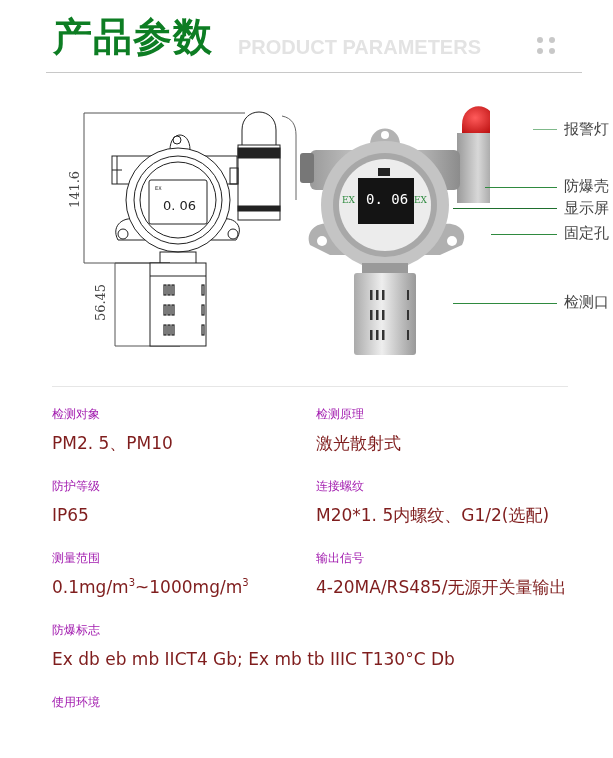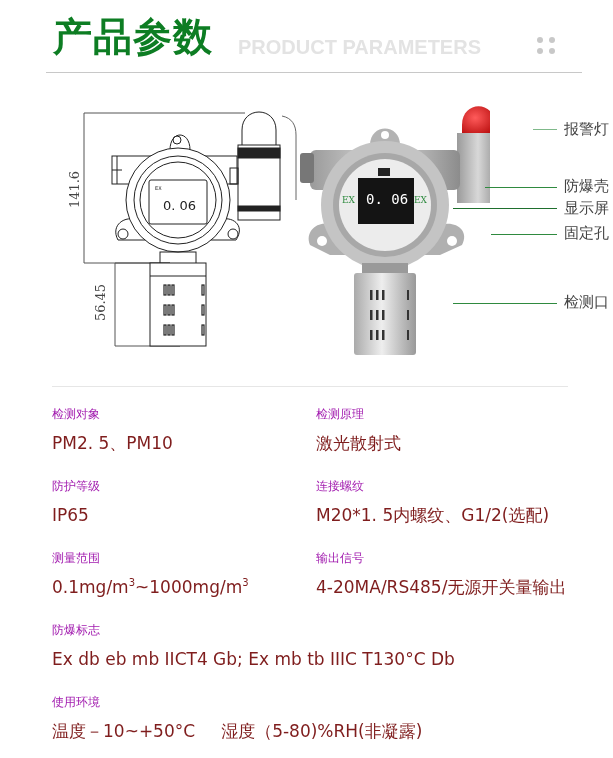--- a/index.html
+++ b/index.html
@@ -211,14 +211,13 @@
   <span class="spec-value">4-20MA/RS485/无源开关量输出</span>
 </div>
 
 <div class="spec" style="left:52px;top:622px">
   <span class="spec-label">防爆标志</span>
   <span class="spec-value">Ex db eb mb IICT4 Gb; Ex mb tb IIIC T130°C Db</span>
 </div>
 
 <div class="spec" style="left:52px;top:694px">
   <span class="spec-label">使用环境</span>
-  <span class="spec-value"><span>温度－10~+50°C</span><span style="display:inline-block;width:26px"></span><span>湿度（5-80)%RH(非凝露)</span></span>
 </div>
 
 </body></html>

